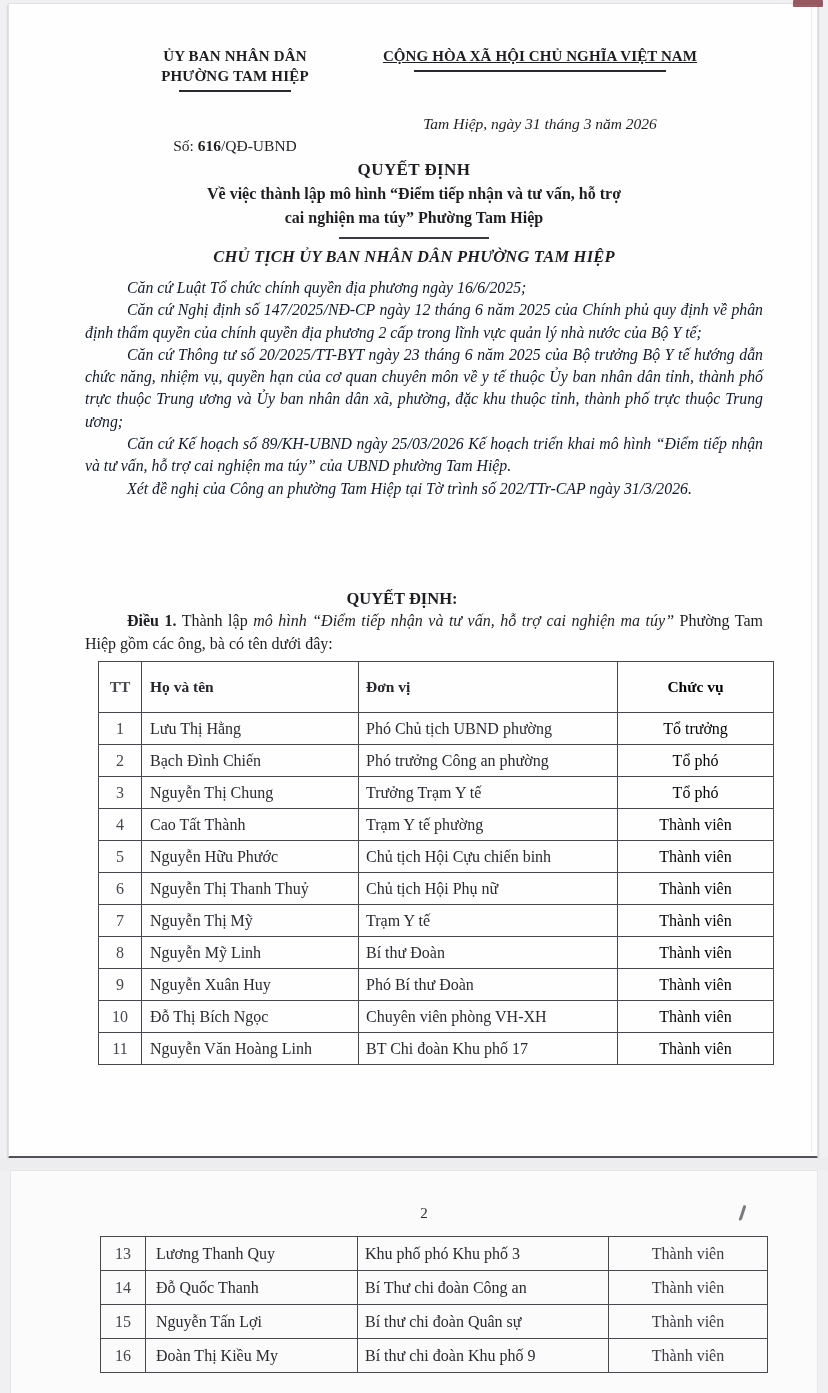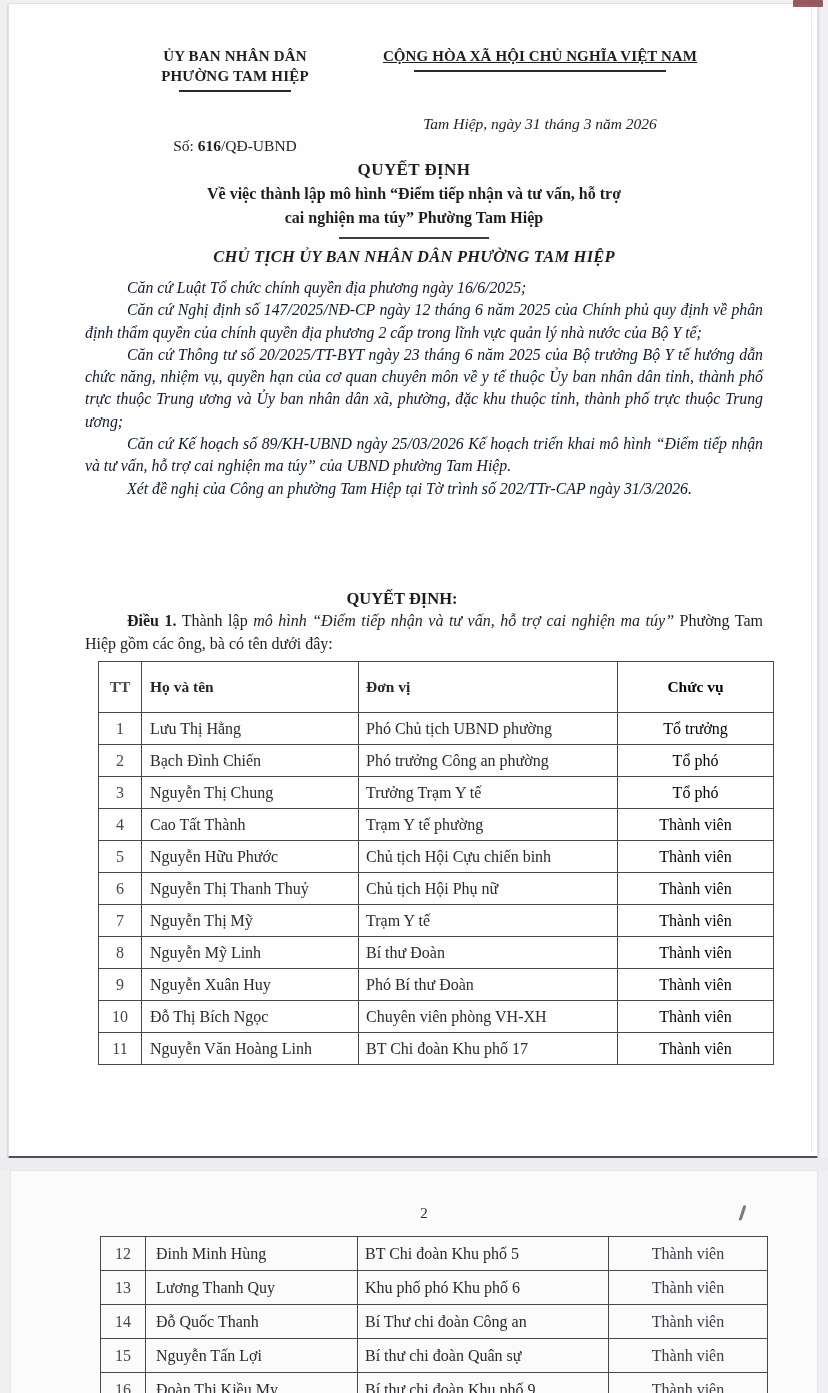--- a/index.html
+++ b/index.html
@@ -208,29 +208,23 @@
 
   <div class="gap-band"></div>
 
   <div id="page2" class="sheet"></div>
   <div class="pen-mark"></div>
   <div class="pageno">2</div>
 
   <table id="table2">
     <tbody>
         <tr>
-          <td class="c0">12</td>
-          <td class="c1">Đinh Minh Hùng</td>
-          <td class="c2">BT Chi đoàn Khu phố 5</td>
-          <td class="c3">Thành viên</td>
-        </tr>
-        <tr>
           <td class="c0">13</td>
           <td class="c1">Lương Thanh Quy</td>
-          <td class="c2">Khu phố phó Khu phố 6</td>
+          <td class="c2">Khu phố phó Khu phố 3</td>
           <td class="c3">Thành viên</td>
         </tr>
         <tr>
           <td class="c0">14</td>
           <td class="c1">Đỗ Quốc Thanh</td>
           <td class="c2">Bí Thư chi đoàn Công an</td>
           <td class="c3">Thành viên</td>
         </tr>
         <tr>
           <td class="c0">15</td>

